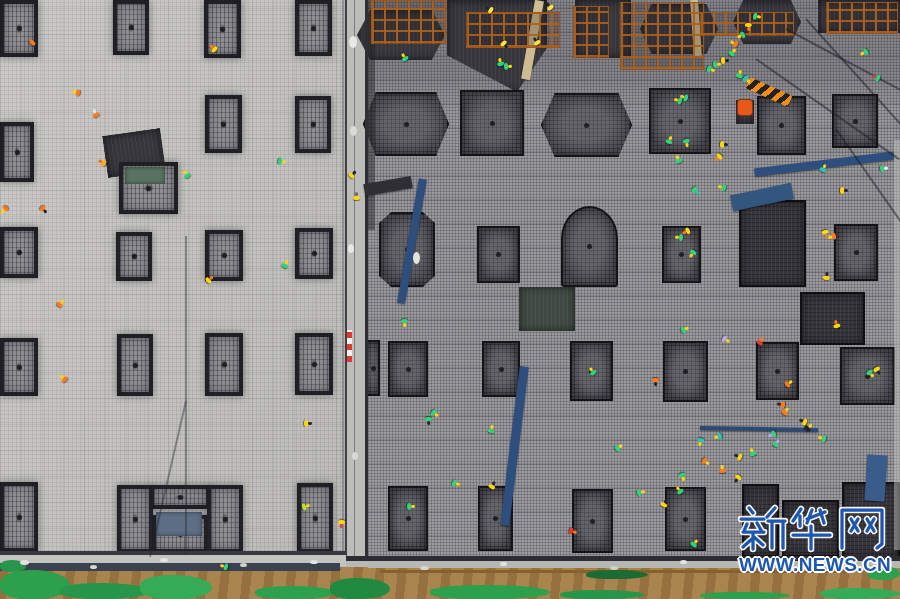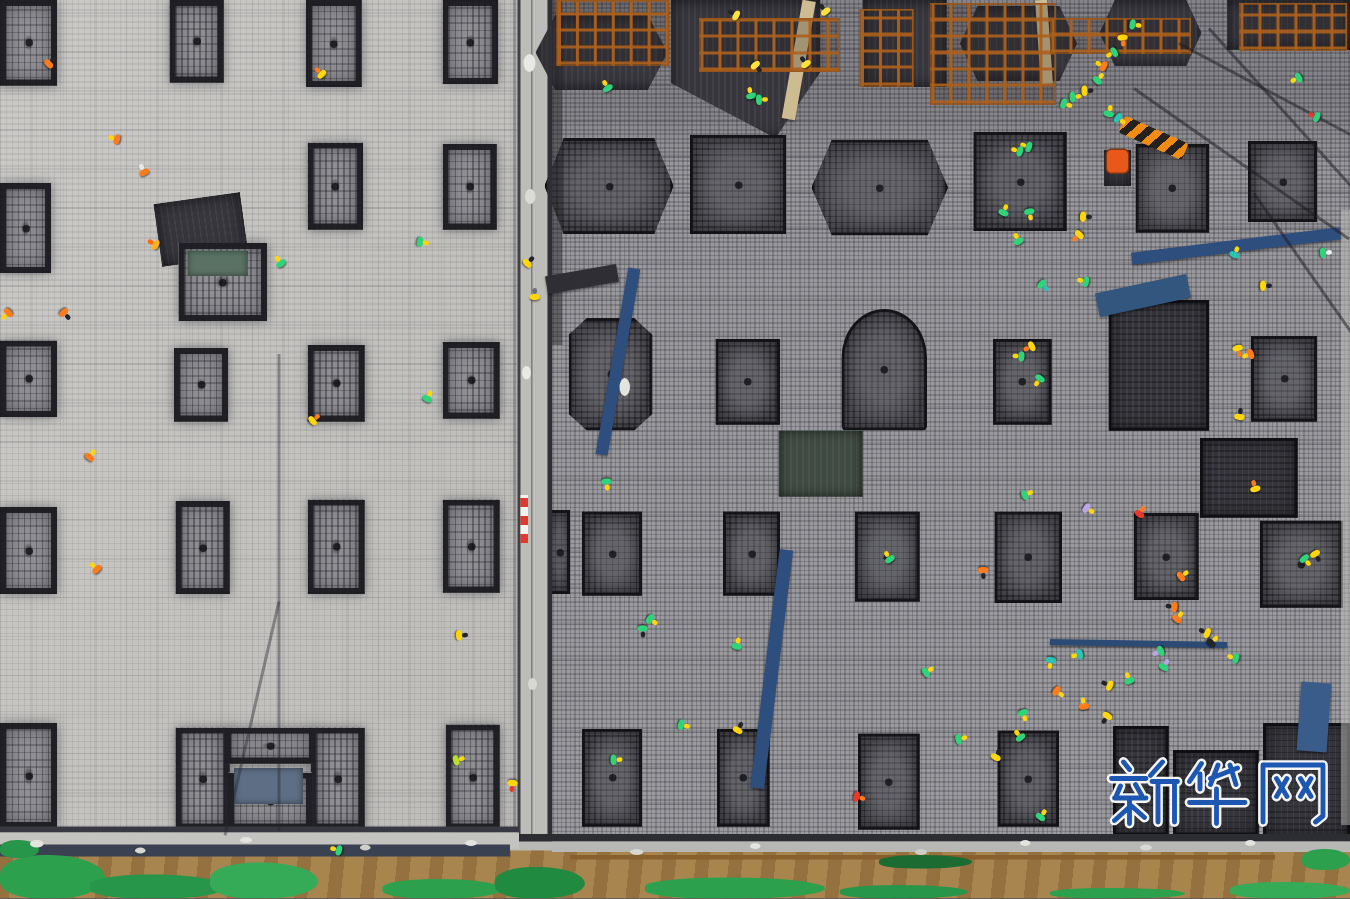--- a/index.html
+++ b/index.html
@@ -602,14 +602,15 @@
         <path d="M128,10 l-16,24 M126,24 v20 M150,12 l-10,26 M140,30 l36,-14 M166,12 l8,26 M112,62 h74 M148,44 v46"></path>
         <path d="M210,12 v76 M210,12 h80 M290,12 v68 l-10,8 M228,30 l14,24 M242,30 l-14,24 M260,30 l14,24 M274,30 l-14,24"></path>
       </g>
       <g fill="none" stroke="#1d57b2" stroke-width="6.5" stroke-linecap="round" stroke-linejoin="round">
         <path d="M24,8 l8,10 M8,30 h46 M20,40 l-6,14 M40,38 l8,14 M12,56 h42 M32,56 v34 M32,68 l-20,18 M34,66 l18,16 M76,8 l-16,18 M62,34 h34 M70,34 v54 M92,34 v54"></path>
         <path d="M128,10 l-16,24 M126,24 v20 M150,12 l-10,26 M140,30 l36,-14 M166,12 l8,26 M112,62 h74 M148,44 v46"></path>
         <path d="M210,12 v76 M210,12 h80 M290,12 v68 l-10,8 M228,30 l14,24 M242,30 l-14,24 M260,30 l14,24 M274,30 l-14,24"></path>
       </g>
     </svg>
     <span class="wm-cn">新华网</span>
+    <div class="wm-url">WWW.NEWS.CN</div>
   </div>
 </div>
 
 </body></html>

